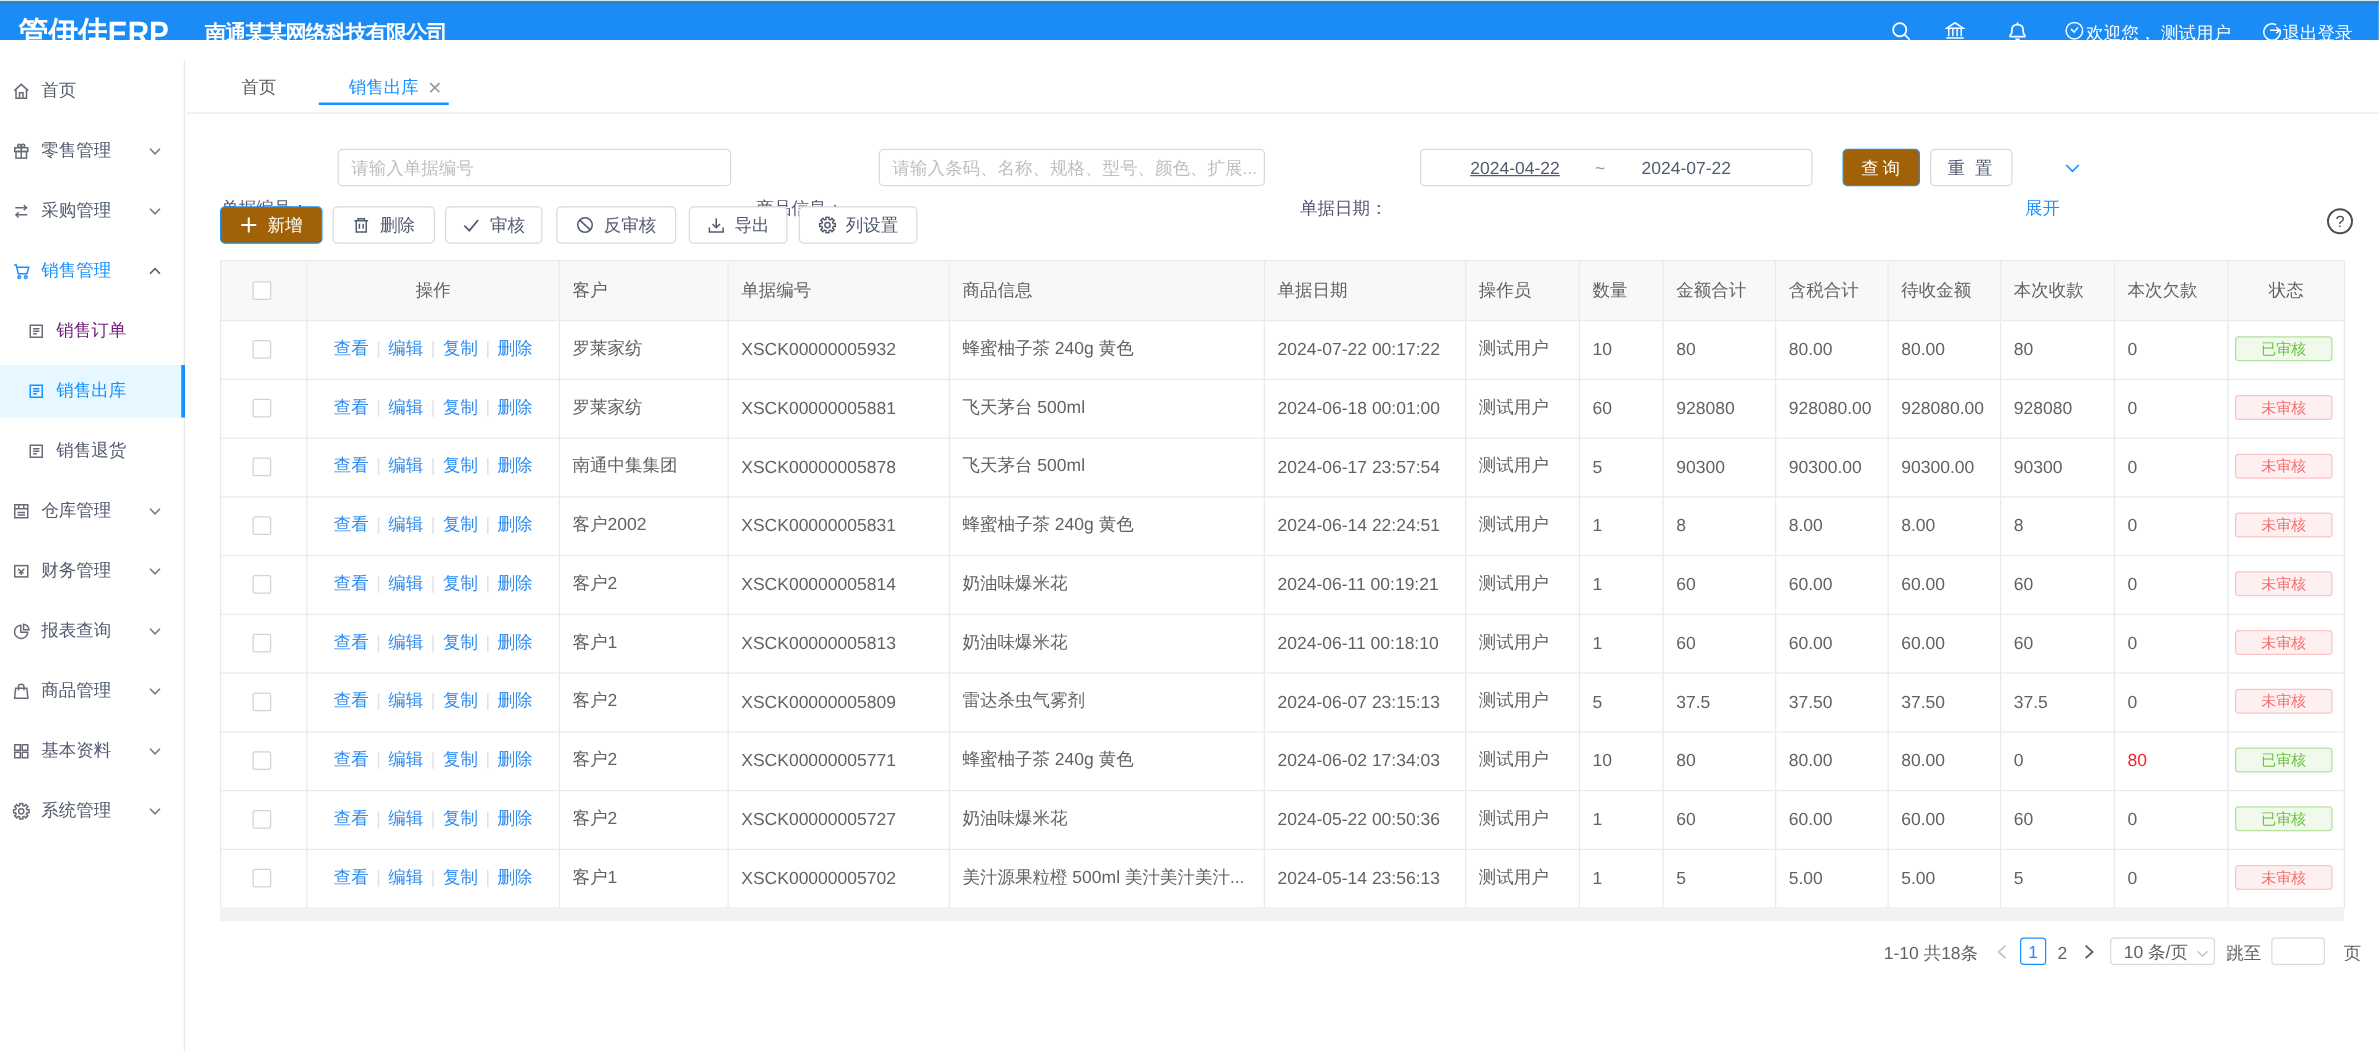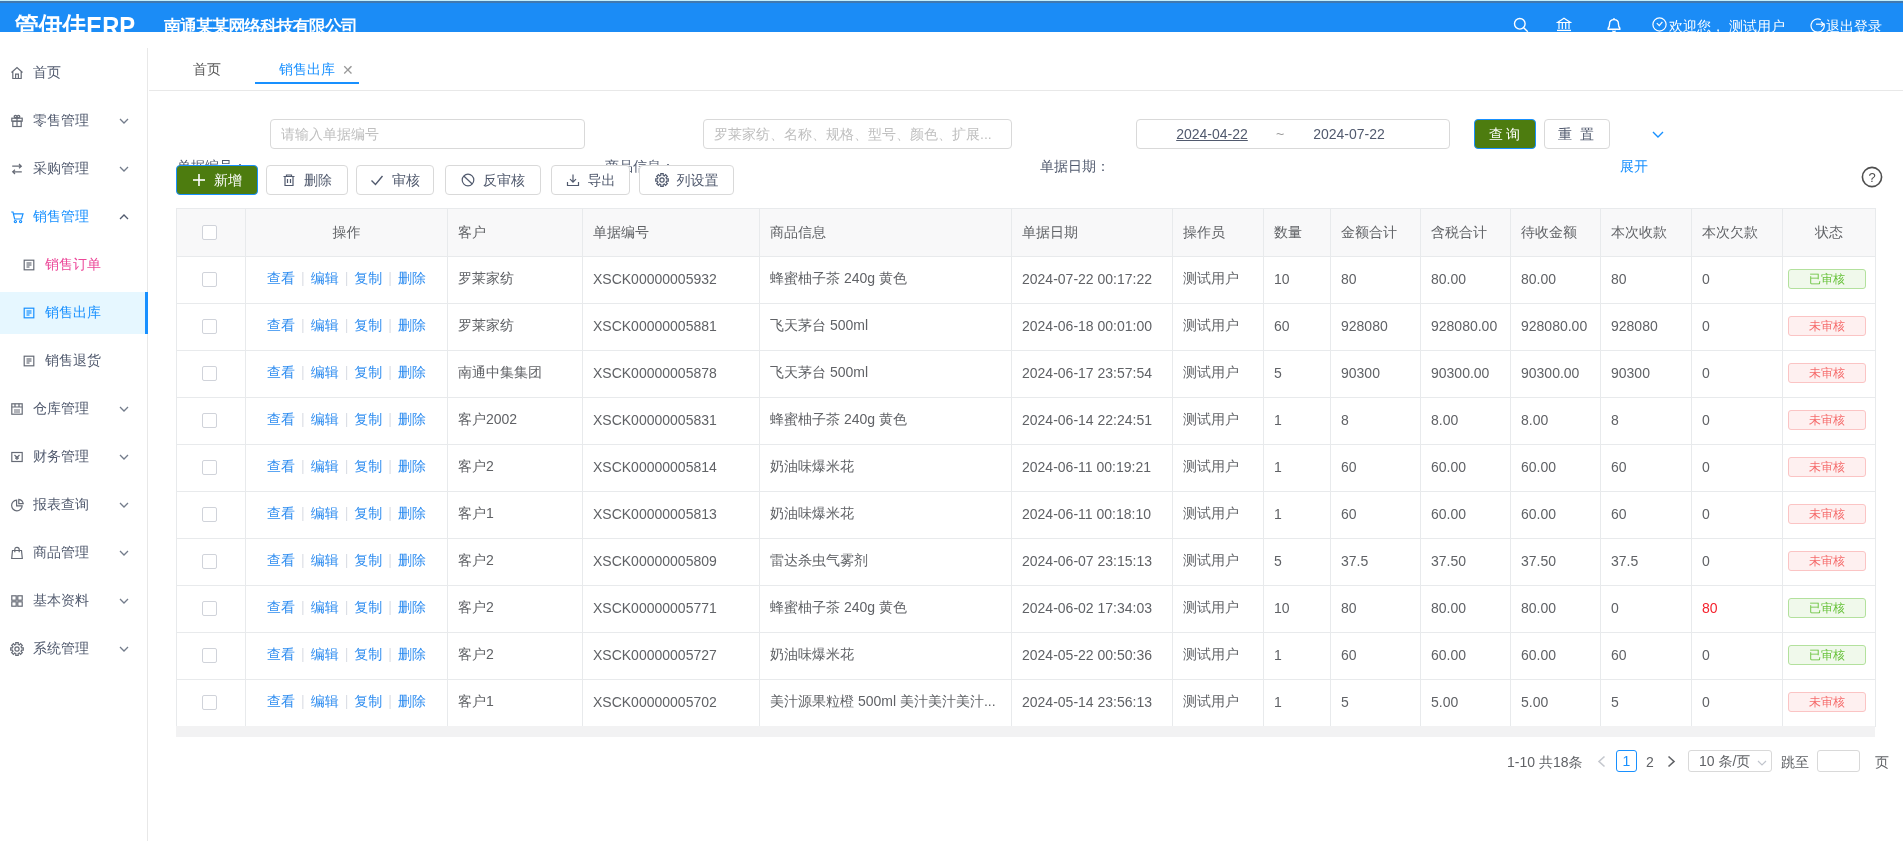--- a/index.html
+++ b/index.html
@@ -25,21 +25,21 @@
 
 #tabbar { position:absolute; left:149px; top:48px; width:1754px; height:43px; background:#fff; border-bottom:1px solid #e8e8e8; }
 #tab1 { position:absolute; left:44px; top:13px; font-size:14px; color:#595959; }
 #tab2 { position:absolute; left:130px; top:13px; font-size:14px; color:#1890ff; }
 #tabx { position:absolute; left:193px; top:14px; font-size:14px; color:#999; }
 #inkbar { position:absolute; left:106px; top:34px; width:104px; height:2px; background:#1890ff; }
 
 .flabel { position:absolute; font-size:14px; color:#515a6e;margin-top:32px; }
 .finput { position:absolute; height:30px; border:1px solid #d9d9d9; border-radius:4px; background:#fff; font-size:14px; color:#bfbfbf; line-height:28px; }
 .btn { position:absolute; height:30px; border:1px solid #d9d9d9; border-radius:4px; background:#fff; font-size:14px; color:#515a6e; text-align:center; }
-.btn-blue { background:#4d7c0f; border-color:#1890ff; color:#fff; }
+.btn-blue { background:#a16207; border-color:#1890ff; color:#fff; }
 
 #tbl { position:absolute; left:176px; top:208px; border-collapse:collapse; table-layout:fixed; width:1699px; }
 #tbl th { background:#f8f8f9; font-weight:normal; height:48px; }
 #tbl th, #tbl td { border:1px solid #e8eaec; font-size:14px; color:#606266; text-align:left; padding:0 10px; overflow:hidden; white-space:nowrap; }
 #tbl td { height:47px; padding-bottom:2px; }
 #tbl .ck { text-align:center; padding:0 4px 2px 0; }
 .cbox { display:inline-block; width:15px; height:15px; border:1px solid #d0d3da; border-radius:2px; background:#fff; vertical-align:middle; }
 .lnk { color:#2d8cf0; }
 .sep { color:#dcdfe6; padding:0 6px; }
 .tag { display:inline-block; height:20px; line-height:18px; padding:0 20px; border-radius:3px; font-size:12px; position:relative; left:-5px; }
@@ -125,21 +125,21 @@
         <path d="M1 5 L5 1 L9 5" stroke="#515a6e" stroke-width="1.3" fill="none"></path>
       </svg>
     </div>
     <div class="mi smi" style="top:193px">
       <svg class="icon" width="14" height="14" viewBox="0 0 14 14">
         <rect x="2.2" y="2.2" width="9.6" height="9.6" stroke="#666b76" stroke-width="1.2" fill="none"></rect>
         <line x1="4.5" y1="5" x2="9.5" y2="5" stroke="#666b76" stroke-width="1.2" fill="none"></line>
         <line x1="4.5" y1="7" x2="9.5" y2="7" stroke="#666b76" stroke-width="1.2" fill="none"></line>
         <line x1="4.5" y1="9" x2="7.5" y2="9" stroke="#666b76" stroke-width="1.2" fill="none"></line>
       </svg>
-      <div class="txt" style="color:#ec4899">销售订单</div>
+      <div class="txt" style="color:#701a75">销售订单</div>
     </div>
     <div class="mi smi" style="top:241px">
       <svg class="icon" width="14" height="14" viewBox="0 0 14 14">
         <rect x="2.2" y="2.2" width="9.6" height="9.6" stroke="#1890ff" stroke-width="1.2" fill="none"></rect>
         <line x1="4.5" y1="5" x2="9.5" y2="5" stroke="#1890ff" stroke-width="1.2" fill="none"></line>
         <line x1="4.5" y1="7" x2="9.5" y2="7" stroke="#1890ff" stroke-width="1.2" fill="none"></line>
         <line x1="4.5" y1="9" x2="7.5" y2="9" stroke="#1890ff" stroke-width="1.2" fill="none"></line>
       </svg>
       <div class="txt" style="color:#1890ff">销售出库</div>
     </div>
@@ -218,21 +218,21 @@
 <div id="tabbar">
   <div id="tab1">首页</div>
   <div id="tab2">销售出库</div>
   <div id="tabx">✕</div>
   <div id="inkbar"></div>
 </div>
 
 <div class="flabel" style="left:177px; top:126px;">单据编号：</div>
 <div class="finput" style="left:270px; top:119px; width:315px; padding-left:10px;">请输入单据编号</div>
 <div class="flabel" style="left:605px; top:126px;">商品信息：</div>
-<div class="finput" style="left:703px; top:119px; width:309px; padding-left:10px;">罗莱家纺、名称、规格、型号、颜色、扩展...</div>
+<div class="finput" style="left:703px; top:119px; width:309px; padding-left:10px;">请输入条码、名称、规格、型号、颜色、扩展...</div>
 <div class="flabel" style="left:1040px; top:126px;">单据日期：</div>
 <div class="finput" style="left:1136px; top:119px; width:314px; color:#515a6e;">
     <span class="abs" style="left:0; width:150px; text-align:center;text-decoration:underline;">2024-04-22</span>
     <span class="abs" style="left:136px; width:14px; text-align:center; color:#999;">~</span>
     <span class="abs" style="left:137px; width:150px; text-align:center;">2024-07-22</span>
   </div>
 <div class="btn btn-blue" style="left:1474px; top:119px; width:62px; line-height:28px; letter-spacing:3px; padding-left:2px;">查询</div>
 <div class="btn" style="left:1544px; top:119px; width:66px; line-height:28px; letter-spacing:8px; padding-left:6px;">重置</div>
 <div class="flabel" style="left:1620px; top:126px; color:#1890ff;">展开</div>
 <svg class="abs" style="left:1652px; top:131px;" width="12" height="7" viewBox="0 0 12 7">

